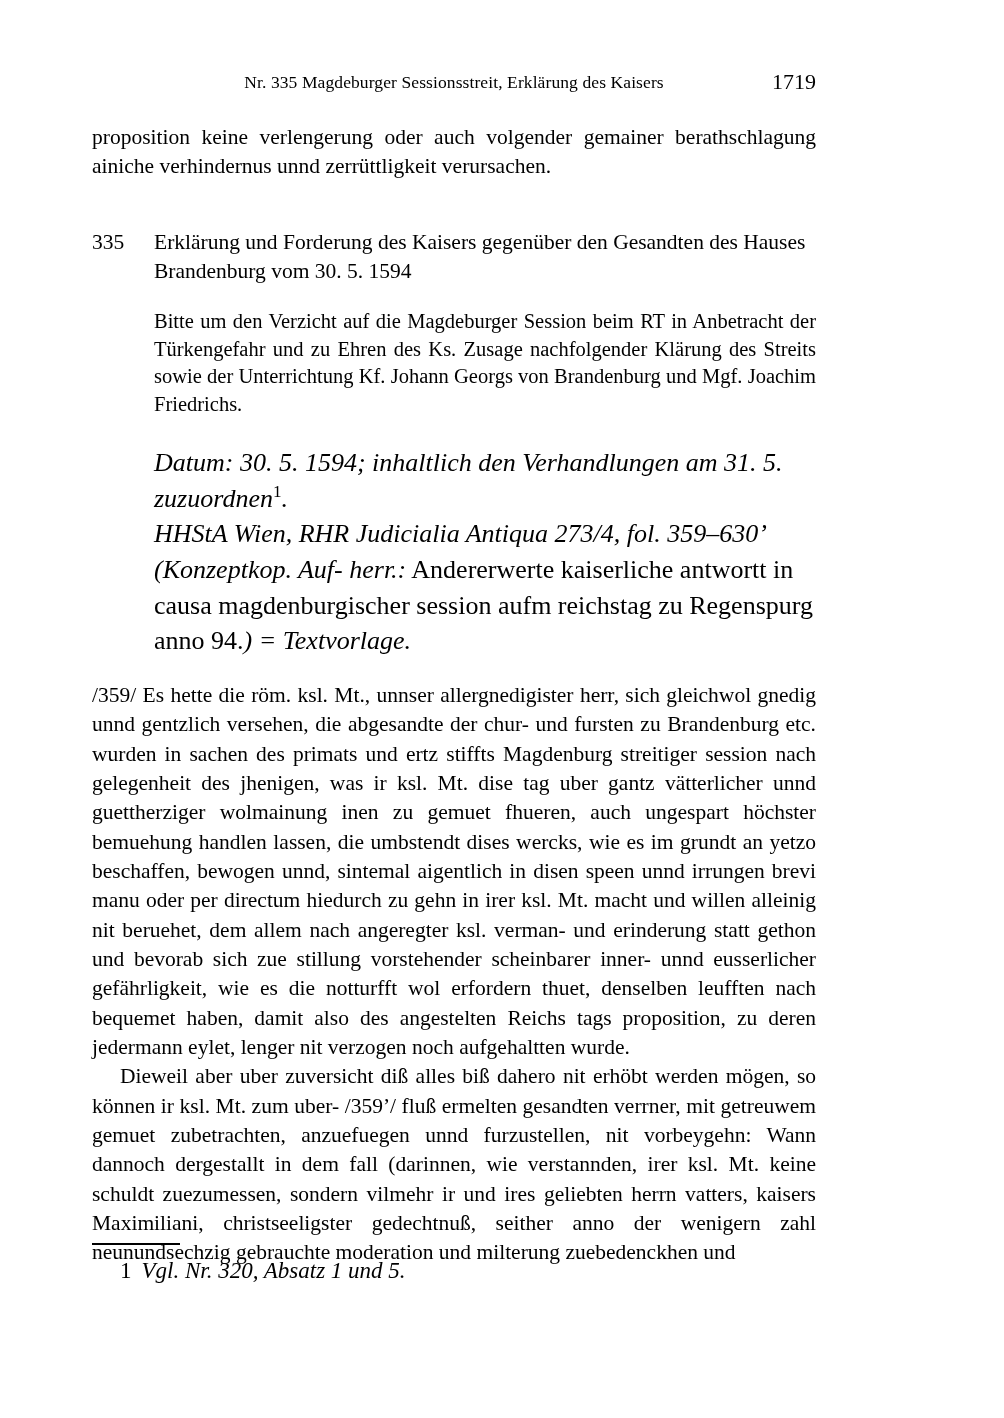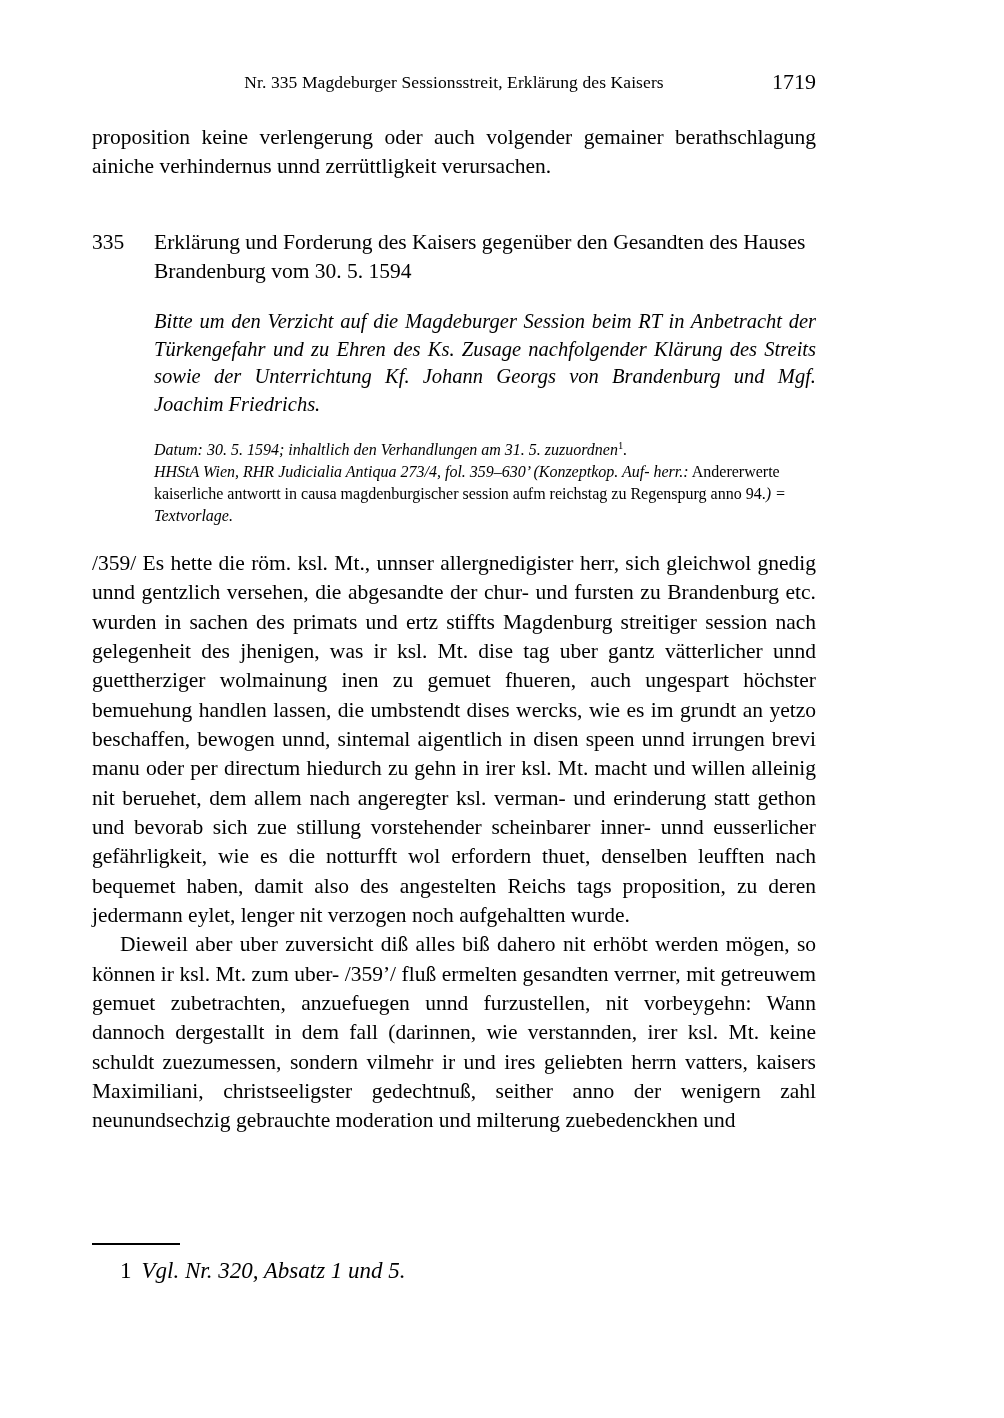--- a/index.html
+++ b/index.html
@@ -64,29 +64,28 @@
   .doc-heading .num {
     width: 62px;
     flex: none;
   }
   .doc-heading .title {
     flex: 1;
     text-align: left;
   }
   .regest {
     margin-left: 62px;
-    font-style: italic;
     font-size: 20.5px;
     line-height: 1.36;
     text-align: justify;
   }
   .meta {
     margin-left: 62px;
-    margin-top: 20px;
-    font-size: 16px;
+    margin-top: 26px;
+    font-size: 26px;
     line-height: 1.37;
     text-align: left;
   }
   .meta .it { font-style: italic; }
   .meta .rom { font-style: normal; }
   sup {
     font-size: 0.66em;
     vertical-align: super;
     line-height: 0;
   }

